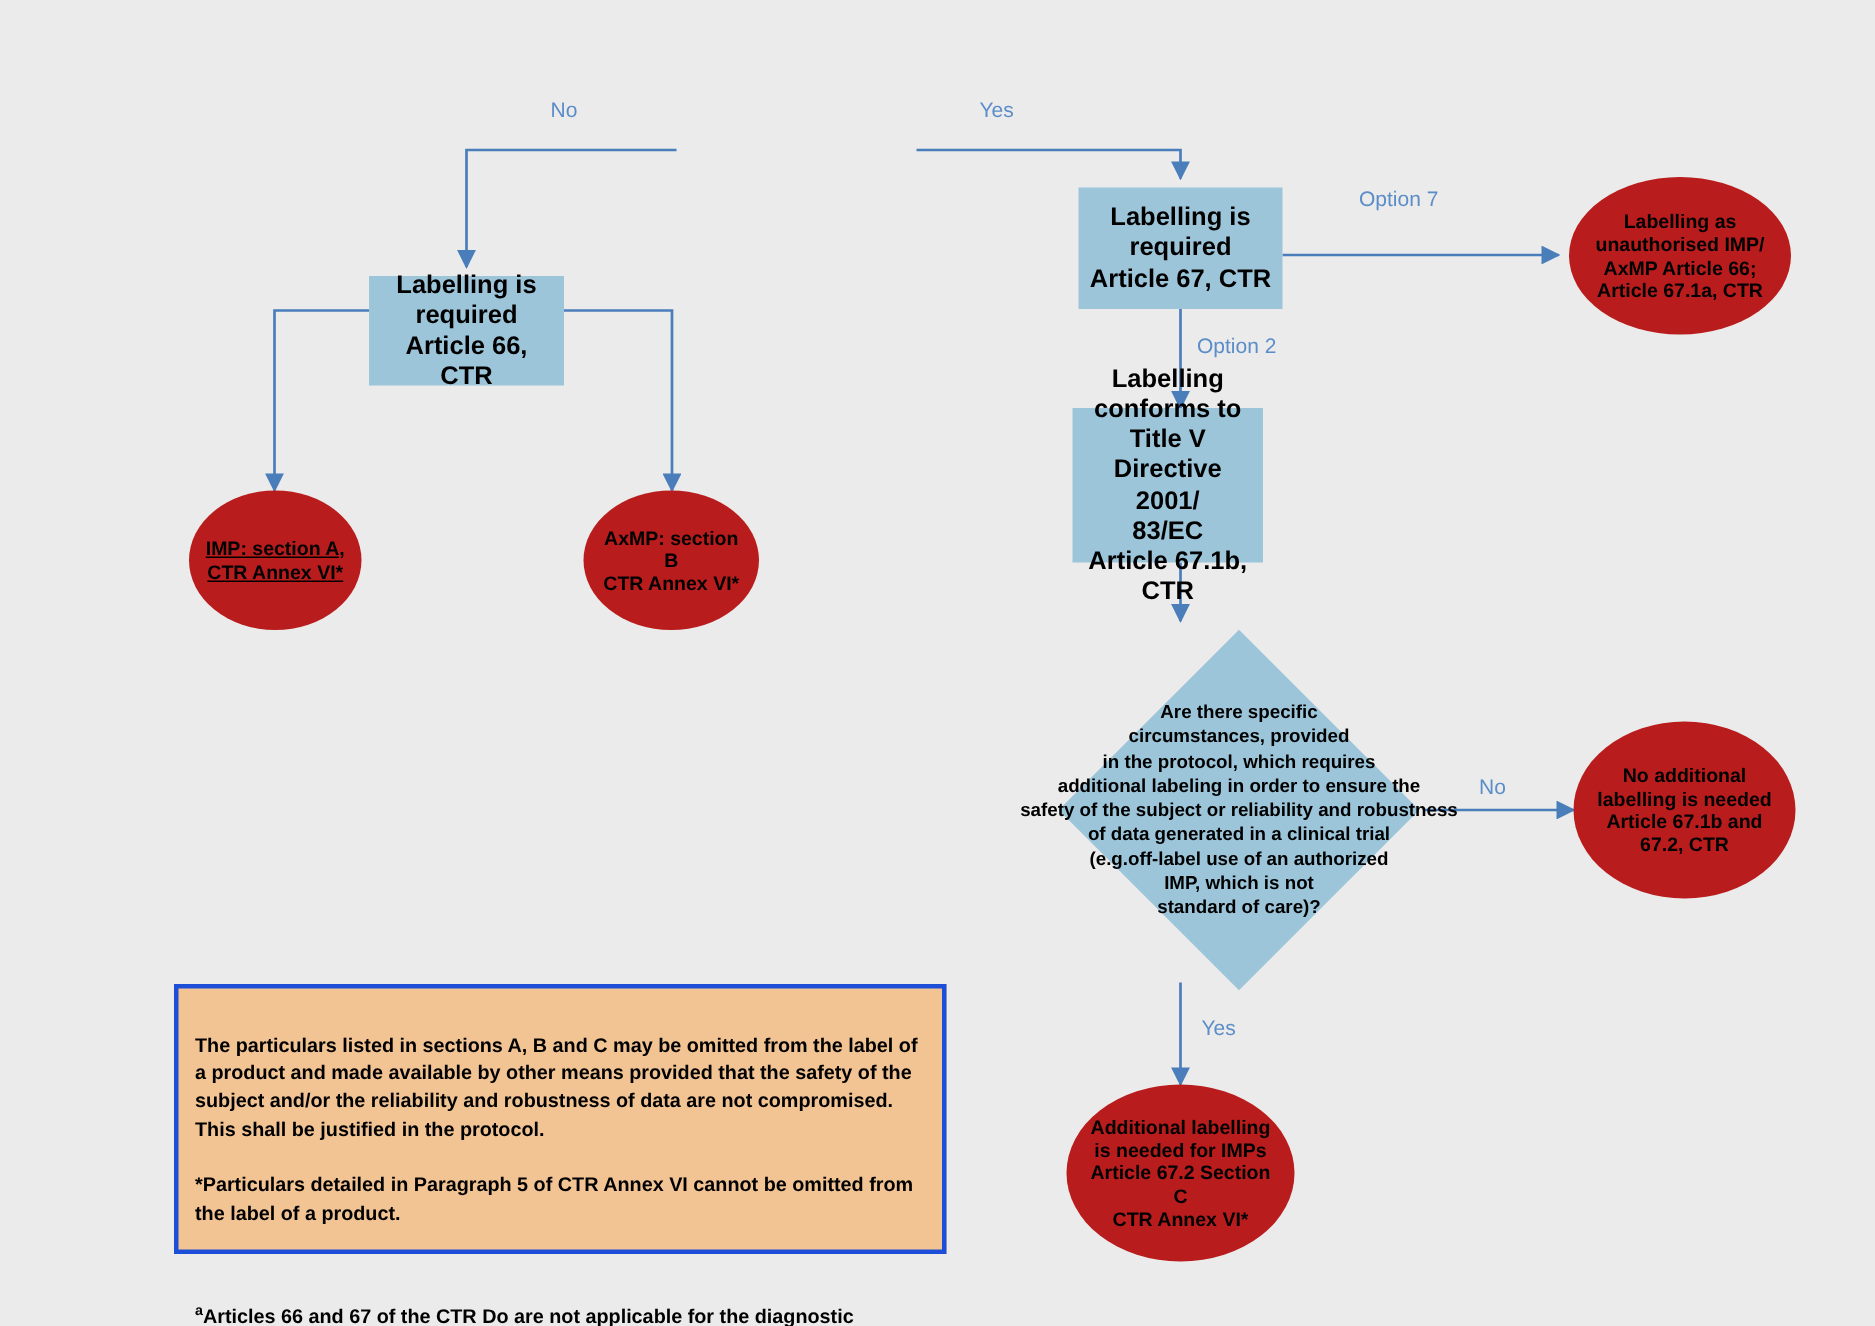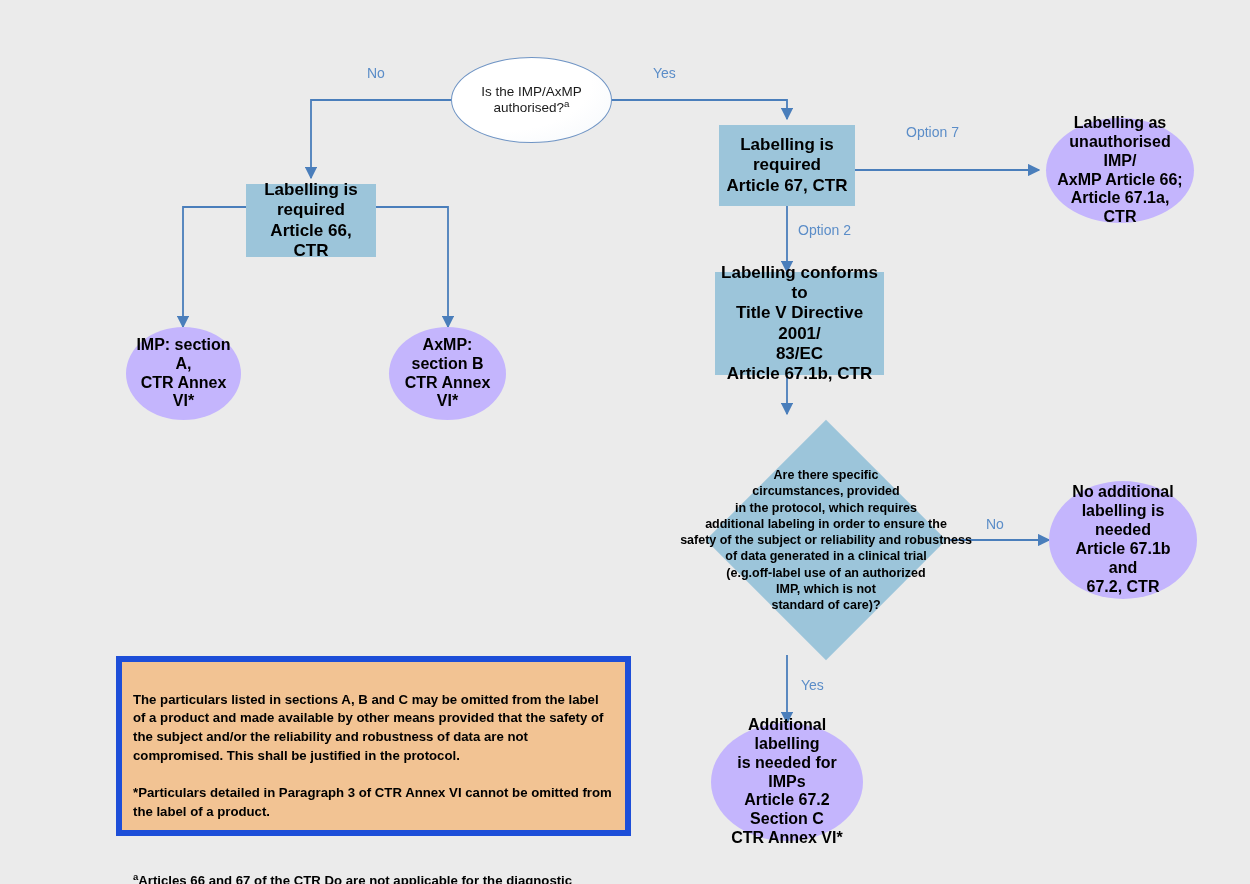--- a/index.html
+++ b/index.html
@@ -47,23 +47,23 @@
 
   
   .box {
     background: #9CC5DA;
     font-size: 17px;
     padding: 4px 6px;
   }
 
   
   .ellipse {
-    background: #c4b5fd;
+    background: #b91c1c;
     border-radius: 50%;
-    font-size: 16px;
+    font-size: 13px;
     padding: 6px 10px;
   }
   .ellipse.white {
     background: #ffffff;
     background-image: radial-gradient(ellipse at 30% 28%, #ffffff 0%, #ffffff 58%, #f3f7fb 100%);
     border: 1.3px solid #6f94c4;
     font-weight: normal;
     font-size: 13.5px;
     color: #1a1a1a;
   }
@@ -99,21 +99,21 @@
     color: #5B8DC8;
     font-size: 14px;
     font-weight: normal;
     white-space: nowrap;
   }
 
   
   .note {
     position: absolute;
     background: #F2C393;
-    border: 6px solid #1d4ed8;
+    border: 3px solid #1d4ed8;
     color: #000;
     font-weight: bold;
     font-size: 13.2px;
     line-height: 1.42;
     padding: 10px 11px 8px 11px;
     box-sizing: border-box;
     white-space: pre-line;
   }
   .note .blk { margin: 0; }
   .note .gap { height: 13px; }
@@ -152,31 +152,27 @@
     </g>
   </svg>
 
   <div class="edge-label" style="left:334px; top:65px;">No</div>
   <div class="edge-label" style="left:620px; top:65px;">Yes</div>
   <div class="edge-label" style="left:873px; top:124px;">Option 7</div>
   <div class="edge-label" style="left:765px; top:222px;">Option 2</div>
   <div class="edge-label" style="left:953px; top:516px;">No</div>
   <div class="edge-label" style="left:768px; top:677px;">Yes</div>
 
-  <div class="node ellipse white" style="left:418px; top:57px; width:161px; height:86px;">
-    <div class="txt"><span>Is the IMP/AxMP
-authorised?</span><sup>a</sup></div>
-  </div>
 
   <div class="node box" style="left:213px; top:184px; width:130px; height:73px;">
     <div class="txt">Labelling is required
 Article 66, CTR</div>
   </div>
 
-  <div class="node ellipse" style="left:93px; top:327px; width:115px; height:93px;">
+  <div class="node ellipse" style="left:93px; top:327px; width:115px; height:93px;text-decoration:underline;">
     <div class="txt">IMP: section A,
 CTR Annex VI*</div>
   </div>
 
   <div class="node ellipse" style="left:356px; top:327px; width:117px; height:93px;">
     <div class="txt">AxMP: section B
 CTR Annex VI*</div>
   </div>
 
   <div class="node box" style="left:686px; top:125px; width:136px; height:81px;">
@@ -184,21 +180,21 @@
 Article 67, CTR</div>
   </div>
 
   <div class="node ellipse" style="left:1013px; top:118px; width:148px; height:105px;">
     <div class="txt">Labelling as
 unauthorised IMP/
 AxMP Article 66;
 Article 67.1a, CTR</div>
   </div>
 
-  <div class="node box" style="left:682px; top:272px; width:169px; height:103px;">
+  <div class="node box" style="left:682px; top:272px; width:127px; height:103px;">
     <div class="txt">Labelling conforms to
 Title V Directive 2001/
 83/EC
 Article 67.1b, CTR</div>
   </div>
 
   <div class="diamond-wrap" style="left:708px; top:455px; width:170px; height:170px;">
     <div class="diamond-shape"></div>
     <div class="diamond-label">Are there specific
 circumstances, provided
@@ -220,18 +216,18 @@
 
   <div class="node ellipse" style="left:678px; top:723px; width:152px; height:118px;">
     <div class="txt">Additional labelling
 is needed for IMPs
 Article 67.2 Section C
 CTR Annex VI*</div>
   </div>
 
   <div class="note" style="left:83px; top:656px; width:515px; height:180px;">
     <p class="blk">The particulars listed in sections A, B and C may be omitted from the label of a product and made available by other means provided that the safety of the subject and/or the reliability and robustness of data are not compromised. This shall be justified in the protocol.</p>
-    <p class="blk">*Particulars detailed in Paragraph 3 of CTR Annex VI cannot be omitted from the label of a product.</p>
+    <p class="blk">*Particulars detailed in Paragraph 5 of CTR Annex VI cannot be omitted from the label of a product.</p>
     <div class="gap"></div>
     <p class="blk"><sup>a</sup><span>Articles 66 and 67 of the CTR Do are not applicable for the diagnostic radiopharmaceuticals used as the IMPs or AxMPs (Article 68, CTR).</span></p>
   </div>
 
 </div>
 
 </body></html>

